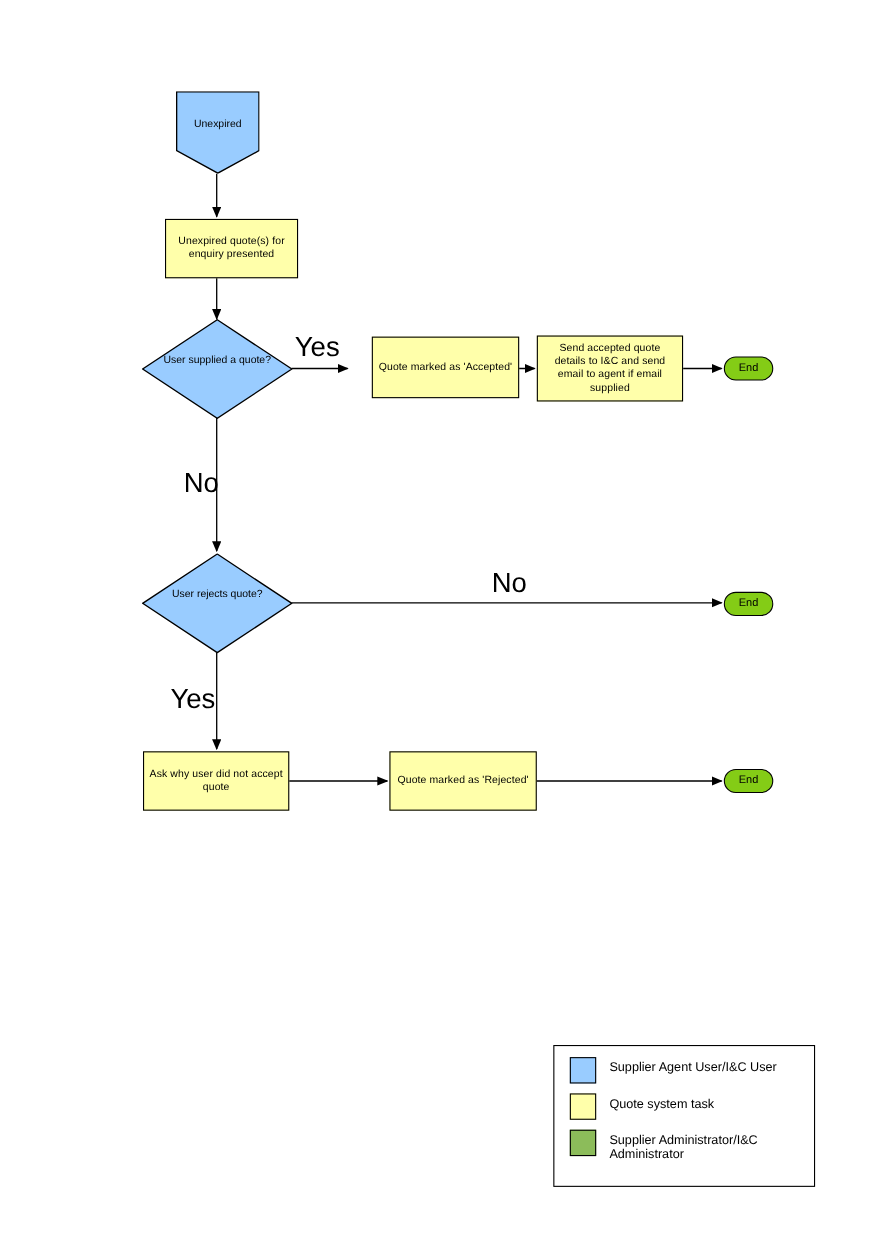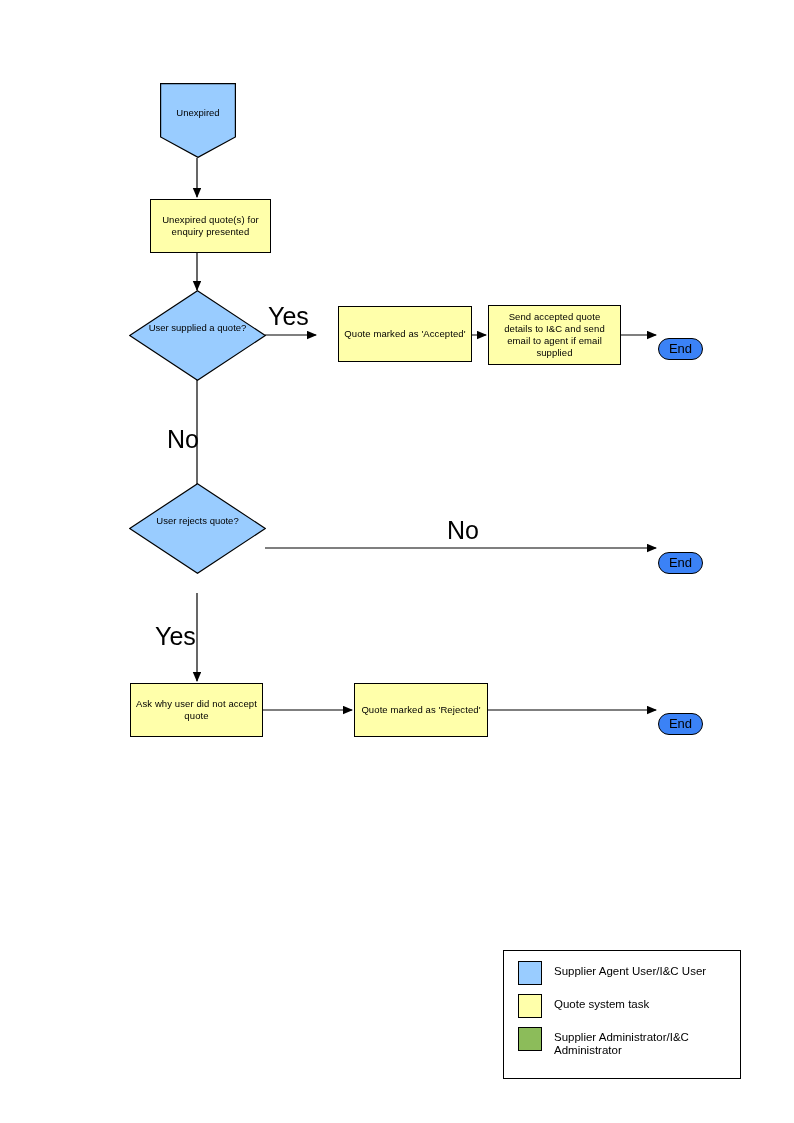--- a/index.html
+++ b/index.html
@@ -67,25 +67,24 @@
     left: 0;
     width: 100%;
     text-align: center;
     font-size: 9.5px;
     line-height: 1.25;
     pointer-events: none;
   }
 
   
   .terminator {
-    background: #3b82f6;
+    background: #84cc16;
     border: 1px solid #000000;
     border-radius: 11px;
-    font-size: 13px;
-    margin-top: 14px;
+    font-size: 10px;
   }
 
   
   .branch-label {
     position: absolute;
     font-size: 25px;
     line-height: 1;
     color: #000000;
     white-space: nowrap;
   }
@@ -191,21 +190,21 @@
   <div class="node task" style="left:488px; top:305px; width:133px; height:60px;justify-content:flex-end;">
     <span class="txt">Send accepted quote details to I&amp;C and send email to agent if email supplied</span>
   </div>
 
   <div class="node terminator" style="left:658px; top:324px; width:45px; height:22px;">
     <span>End</span>
   </div>
 
   <div class="branch-label" style="left:167px; top:427px;">No</div>
 
-  <div class="diamond-wrap" style="left:129px; top:483px; width:137px; height:91px;">
+  <div class="diamond-wrap" style="left:129px; top:503px; width:137px; height:91px;">
     <svg width="137" height="91" viewBox="0 0 137 91" aria-hidden="true">
       <polygon points="68.5,0.7 136.3,45.5 68.5,90.3 0.7,45.5" fill="#99ccff" stroke="#000000" stroke-width="1.2"></polygon>
     </svg>
     <span class="diamond-label" style="top:32px;">User rejects quote?</span>
   </div>
 
   <div class="branch-label" style="left:447px; top:518px;">No</div>
 
   <div class="node terminator" style="left:658px; top:538px; width:45px; height:22px;">
     <span>End</span>

